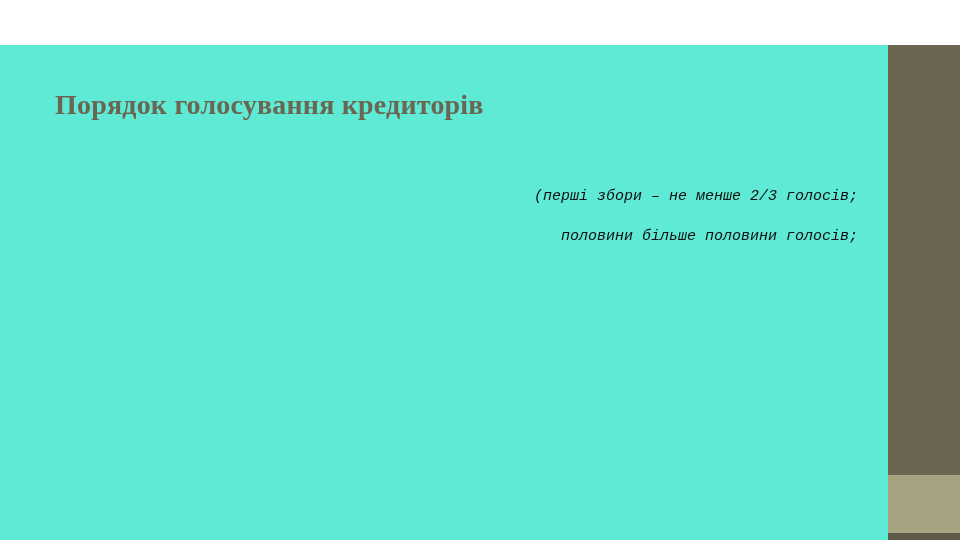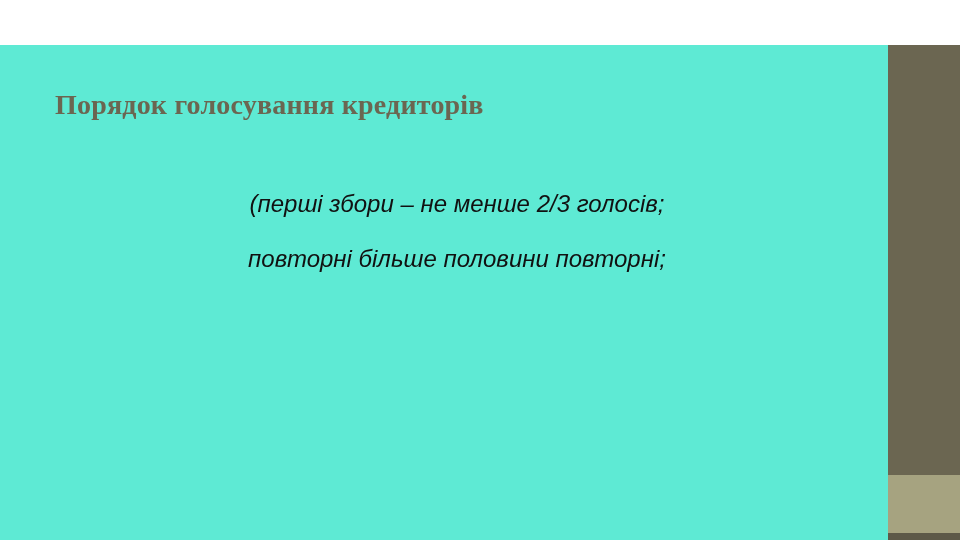--- a/index.html
+++ b/index.html
@@ -66,26 +66,27 @@
     text-indent: 28px;
   }
   p.para.justify-all {
     text-align-last: justify;
   }
   p.para.last-left {
     text-align-last: left;
   }
   p.italic {
     font-style: italic;
-    text-align: center;
+    text-align: right;
     text-indent: 28px;
     margin: 0;
-    font-size: 24px;
+    font-size: 15px;
     line-height: 1.62;
     color: #111111;
+    font-family: Liberation Mono, monospace;
   }
   .gap-sm { height: 16px; }
   .gap-md { height: 20px; }
   .gap-lg { height: 22px; }
 </style>
 </head>
 <body>
 
 <div class="slide">
 
@@ -99,21 +100,21 @@
 
   <div class="body-area">
 
 
     <div class="gap-md"></div>
 
     <p class="italic">(перші збори – не менше 2/3 голосів;</p>
 
     <div class="gap-sm"></div>
 
-    <p class="italic"> повторні  більше половини повторні;</p>
+    <p class="italic"> половини  більше половини голосів;</p>
 
     <div class="gap-sm"></div>
 
 
     <div class="gap-lg"></div>
 
 
   </div>
 
 </div>

